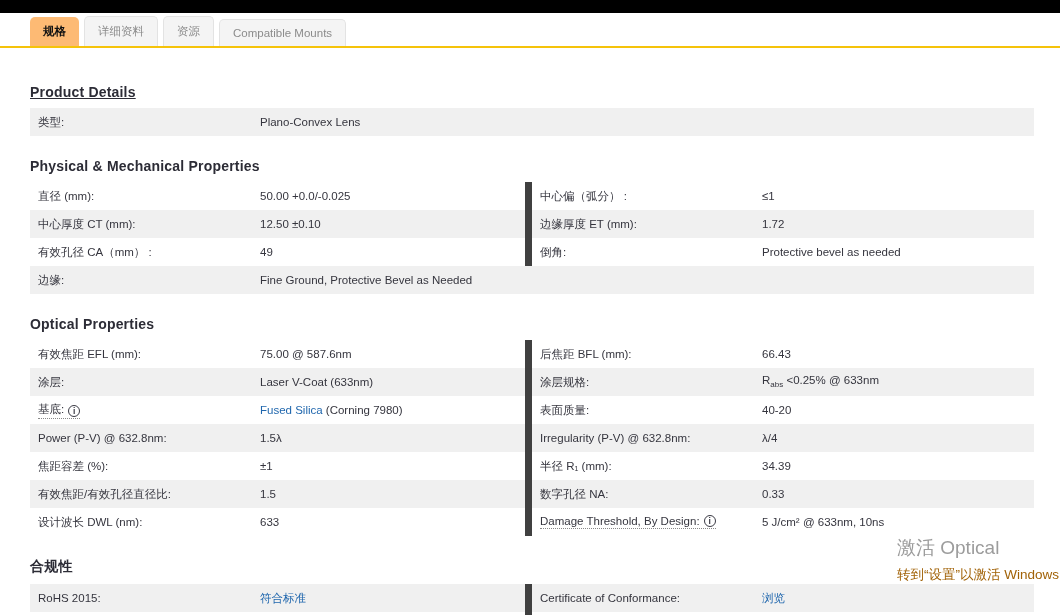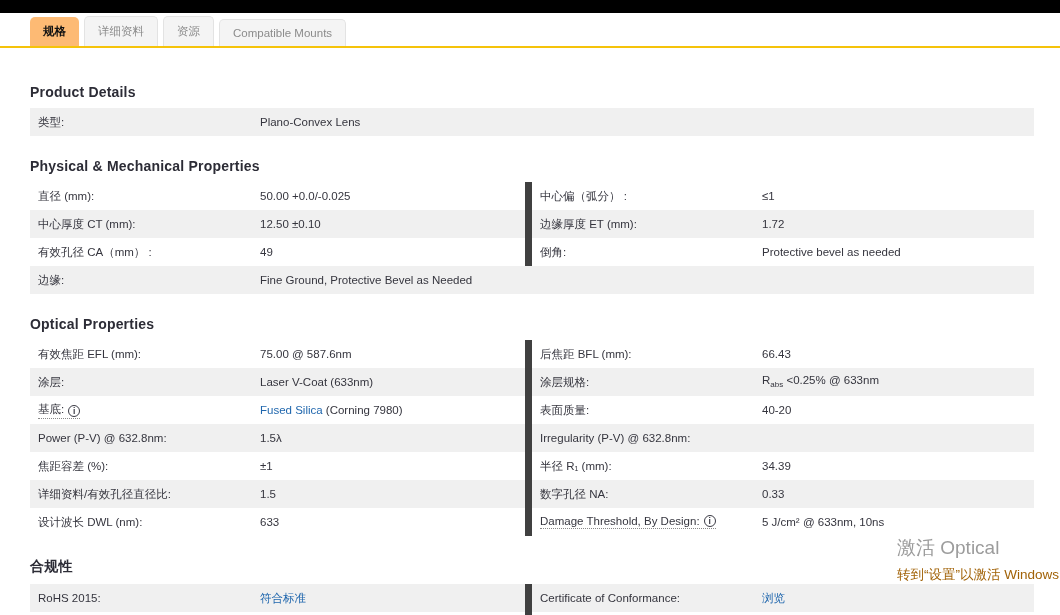--- a/index.html
+++ b/index.html
@@ -10,21 +10,21 @@
 
   .tabbar { display:flex; align-items:flex-end; gap:5px; padding:3px 0 0 30px;
     border-bottom:2px solid #f5c30a; }
   .tab { font-size:11.5px; padding:7px 13px; border-radius:5px 5px 0 0; cursor:pointer; white-space:nowrap; }
   .tab.active { background:#fdba74; color:#111; font-weight:bold; }
   .tab.inactive { background:#f4f4f4; border:1px solid #e3e3e3; border-bottom:none; color:#8b8b8b; }
 
   .content { padding-left:30px; padding-right:26px; }
 
   .section-title { font-size:14px; font-weight:bold; color:#2c2c36; letter-spacing:.2px; }
-  .mt-first { margin-top:36px; margin-bottom:8px; }
+  .mt-first { margin-top:36px; margin-bottom:8px;text-decoration:underline; }
   .mt-sec   { margin-top:22px; margin-bottom:8px; }
 
   .tbl { width:1004px; font-size:11.5px; }
   .row { display:flex; min-height:28px; align-items:stretch; }
   .half { flex:0 0 50%; display:flex; align-items:center; }
   .half.left { border-right:7px solid #404040; }
   .row.full .half.left { border-right:none; flex:1 1 100%; }
   .tbl.g-odd  .row:nth-child(odd)  { background:#f0f0f0; }
   .tbl.g-even .row:nth-child(even) { background:#f0f0f0; }
   .lbl { padding-left:8px; width:230px; flex-shrink:0; }
@@ -141,35 +141,36 @@
         <span class="val">40-20</span>
       </div>
     </div>
     <div class="row">
       <div class="half left">
         <span class="lbl">Power (P-V) @ 632.8nm:</span>
         <span class="val">1.5λ</span>
       </div>
       <div class="half">
         <span class="lbl">Irregularity (P-V) @ 632.8nm:</span>
+        <span class="val">λ/4</span>
       </div>
     </div>
     <div class="row">
       <div class="half left">
         <span class="lbl">焦距容差 (%):</span>
         <span class="val">±1</span>
       </div>
       <div class="half">
         <span class="lbl">半径 R₁ (mm):</span>
         <span class="val">34.39</span>
       </div>
     </div>
     <div class="row">
       <div class="half left">
-        <span class="lbl">详细资料/有效孔径直径比:</span>
+        <span class="lbl">有效焦距/有效孔径直径比:</span>
         <span class="val">1.5</span>
       </div>
       <div class="half">
         <span class="lbl">数字孔径 NA:</span>
         <span class="val">0.33</span>
       </div>
     </div>
     <div class="row">
       <div class="half left">
         <span class="lbl">设计波长 DWL (nm):</span>

